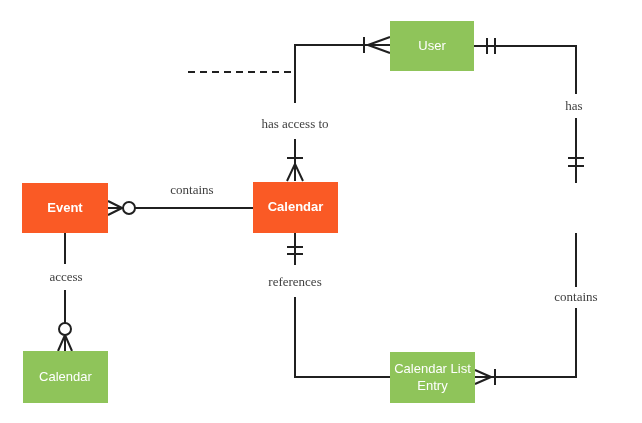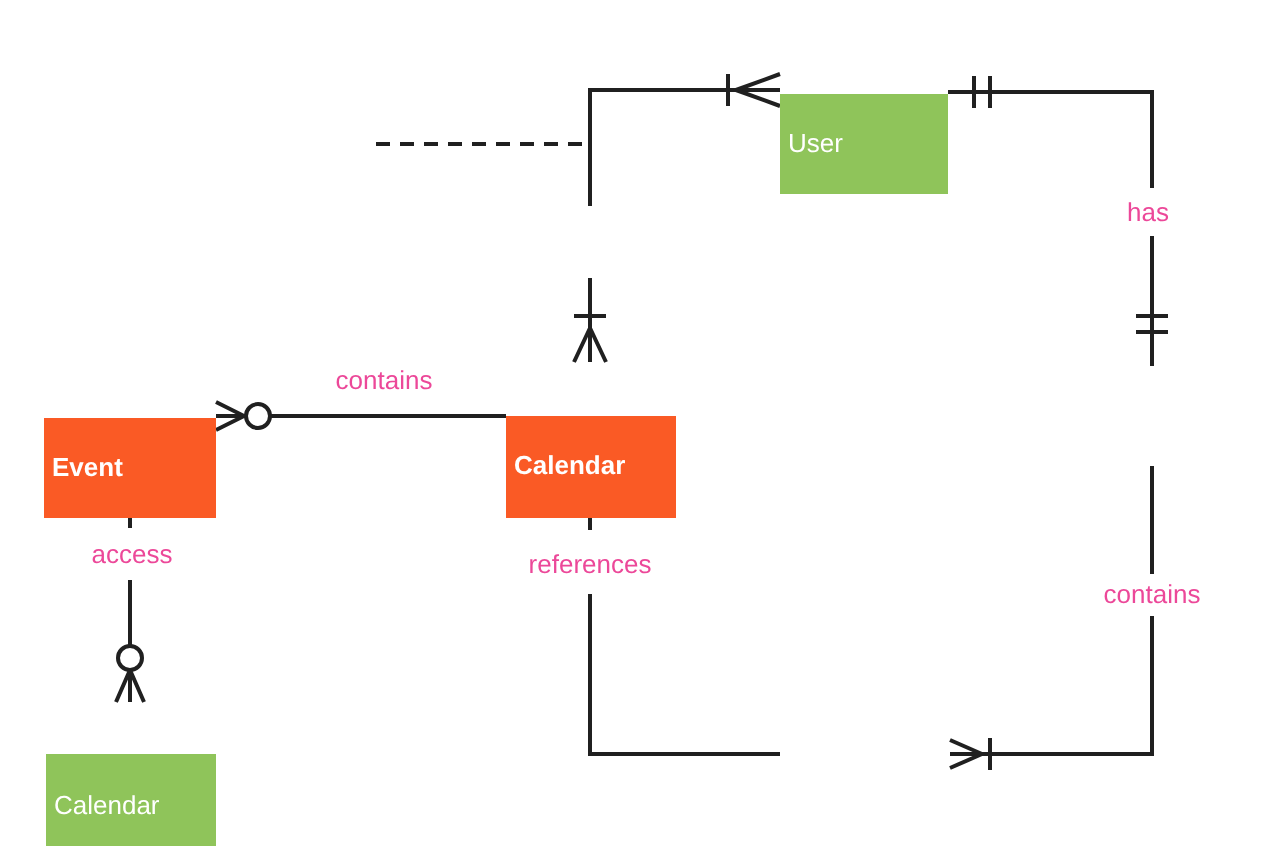--- a/index.html
+++ b/index.html
@@ -1,40 +1,40 @@
 <!DOCTYPE html>
 <html><head>
 <meta charset="utf-8">
 <style>
   html,body{margin:0;padding:0;background:#ffffff;}
   body{width:642px;height:423px;position:relative;font-family:"Liberation Sans",sans-serif;overflow:hidden;}
   #canvas{position:absolute;inset:0;width:642px;height:423px;}
   svg.wires{position:absolute;left:0;top:0;width:642px;height:423px;}
   .entity{
     position:absolute;
-    display:flex;align-items:center;justify-content:flex-start;
+    display:flex;align-items:center;justify-content:center;
     text-align:center;
     color:#ffffff;
     font-size:13px;
     line-height:1.25;
     box-sizing:border-box;
     padding:2px 4px;
     cursor:default;
-    margin-top:26px;
   }
   .entity.green{background:#8FC45A;}
   .entity.orange{background:#FA5A25;font-weight:700;}
   .edge-label{
     position:absolute;
     transform:translate(-50%,-50%);
     font-size:13px;
-    color:#ec4899;
+    color:#404040;
     background:#ffffff;
     padding:0 2px;
     white-space:nowrap;
+    font-family:Liberation Serif, serif;
   }
 </style>
 </head>
 <body>
 
 <div id="canvas">
 
   <svg class="wires" viewBox="0 0 642 423">
     <g stroke="#202020" stroke-width="2" fill="none">
 
@@ -98,23 +98,27 @@
 
   <div class="entity orange" style="left:22px;top:183px;width:86px;height:50px">
     <span>Event</span>
   </div>
 
 
   <div class="entity green" style="left:23px;top:351px;width:85px;height:52px">
     <span>Calendar</span>
   </div>
 
+  <div class="entity green" style="left:390px;top:352px;width:85px;height:51px">
+    <span>Calendar List Entry</span>
+  </div>
 
   <div class="edge-label" style="left:192px;top:190px">contains</div>
 
+  <div class="edge-label" style="left:295px;top:124px">has access to</div>
 
   <div class="edge-label" style="left:574px;top:106px">has</div>
 
   <div class="edge-label" style="left:66px;top:277px">access</div>
 
   <div class="edge-label" style="left:295px;top:282px">references</div>
 
   <div class="edge-label" style="left:576px;top:297px">contains</div>
 
 </div>

